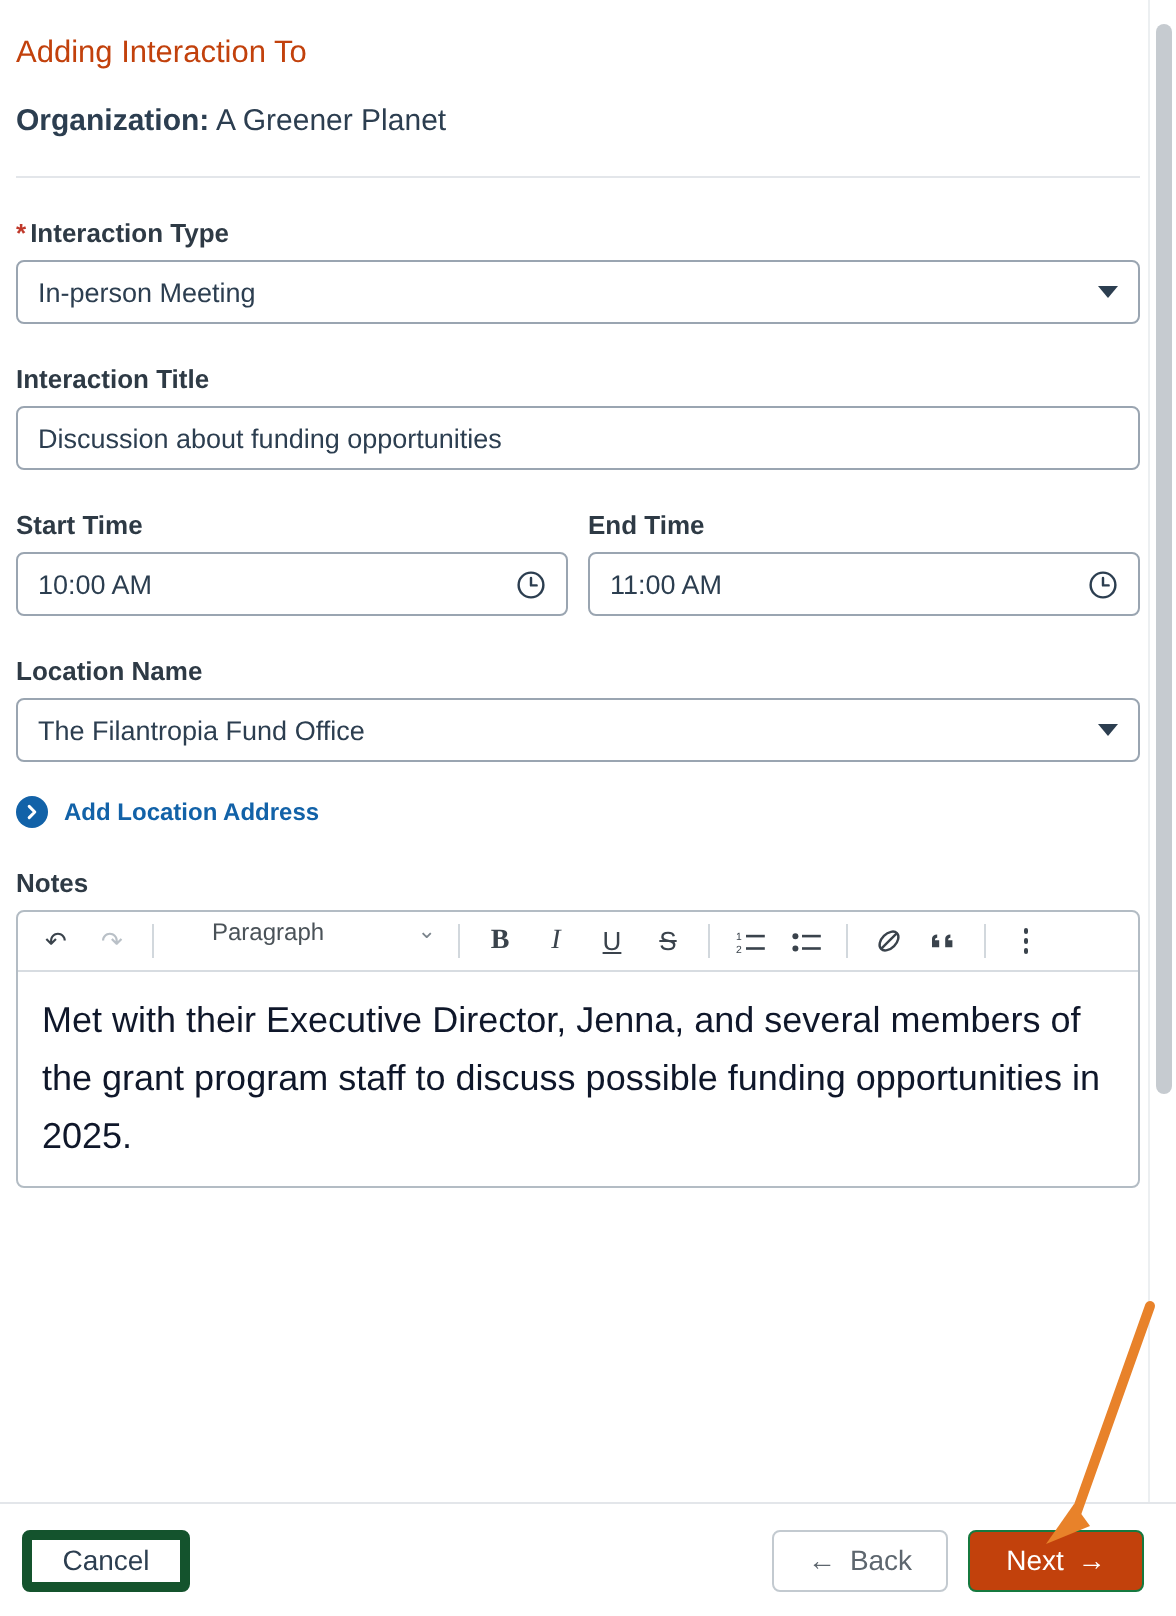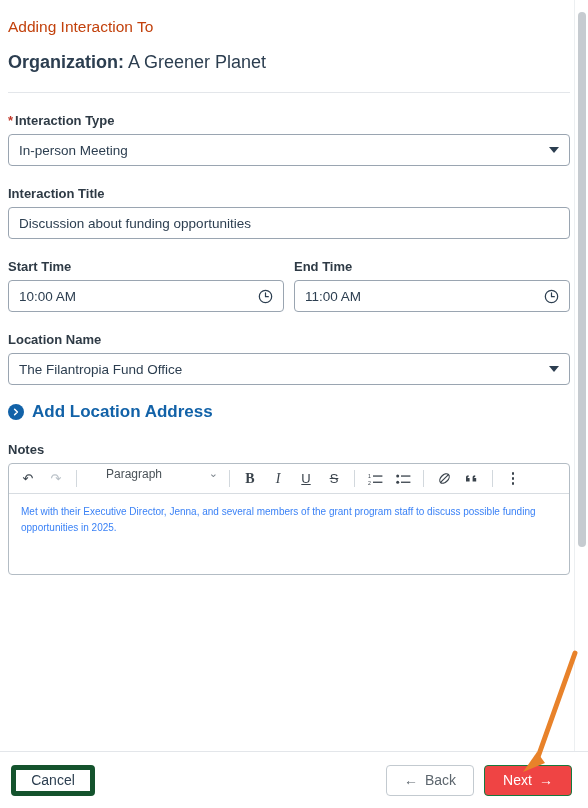--- a/index.html
+++ b/index.html
@@ -63,21 +63,21 @@
     padding: 0 0 0 0;
   }
   .body-inner {
     padding: 14px 18px 4px 8px;
   }
   .section-title {
     font-size: 15.5px; color: #c2410c; font-weight: 400;
     margin: 4px 0 0 0; padding-left: 0;
   }
   .org-line {
-    font-size: 18px; color: #2c3e50;
+    font-size: 15px; color: #2c3e50;
     margin-top: 16px;
   }
   .org-line .lbl { font-weight: bold; }
   .divider {
     height: 1px; background: #e3e6ea;
     margin: 19px 0 0 0;
   }
 
   .field { margin-top: 20px; }
   .field-label {
@@ -118,21 +118,21 @@
   .add-addr {
     display: flex; align-items: center; gap: 8px;
     margin-top: 17px; cursor: pointer;
   }
   .chev-circle {
     width: 16px; height: 16px; border-radius: 50%;
     background: #1262a8; flex: 0 0 auto;
     display: flex; align-items: center; justify-content: center;
   }
   .add-addr-label {
-    color: #1262a8; font-size: 17px; font-weight: bold;
+    color: #1262a8; font-size: 12px; font-weight: bold;
   }
 
   
   .editor {
     border: 1px solid #b3bcc4;
     border-radius: 4px;
     margin-top: 6px;
     overflow: hidden;
     background: #fff;
   }
@@ -169,21 +169,21 @@
   .tb-under { text-decoration: underline; font-size: 13px; }
   .tb-strike { text-decoration: line-through; font-size: 13px; }
   .tb-quote { font-weight: bold; font-size: 15px; line-height: 1; }
   .kebab {
     display: flex; flex-direction: column; gap: 2.2px; align-items: center;
   }
   .kebab i { width: 2.6px; height: 2.6px; border-radius: 50%; background: #3a434c; display: block; }
 
   .editor-content {
     padding: 10px 12px 10px 12px;
-    font-size: 10px; line-height: 1.62; color: #3b82f6;
+    font-size: 18px; line-height: 1.62; color: #0f172a;
     min-height: 80px;
   }
 
   
   .modal-footer {
     flex: 0 0 57px;
     height: 57px;
     border-top: 1px solid #e3e6ea;
     display: flex; align-items: center;
     padding: 0 16px 0 11px;
@@ -199,21 +199,21 @@
     font-family: "Liberation Sans", sans-serif;
     background: #fff;
   }
   .btn-cancel {
     border: 5px solid #14532d; color: #2c3e50; min-width: 84px;
   }
   .btn-back {
     border: 1px solid #c3cad0; color: #5d666e; min-width: 88px; gap: 7px;
   }
   .btn-next {
-    border: 1px solid #16793f; background: #ef4444; color: #ffffff;
+    border: 1px solid #16793f; background: #c2410c; color: #ffffff;
     min-width: 88px; gap: 7px; font-weight: 400;
   }
   .footer-spacer { flex: 1 1 auto; }
   .footer-right { display: flex; gap: 10px; align-items: center; }
 
   
   .scroll-track {
     position: absolute; top: 0; right: 0;
     width: 14px; height: 100%;
     background: #ffffff;

